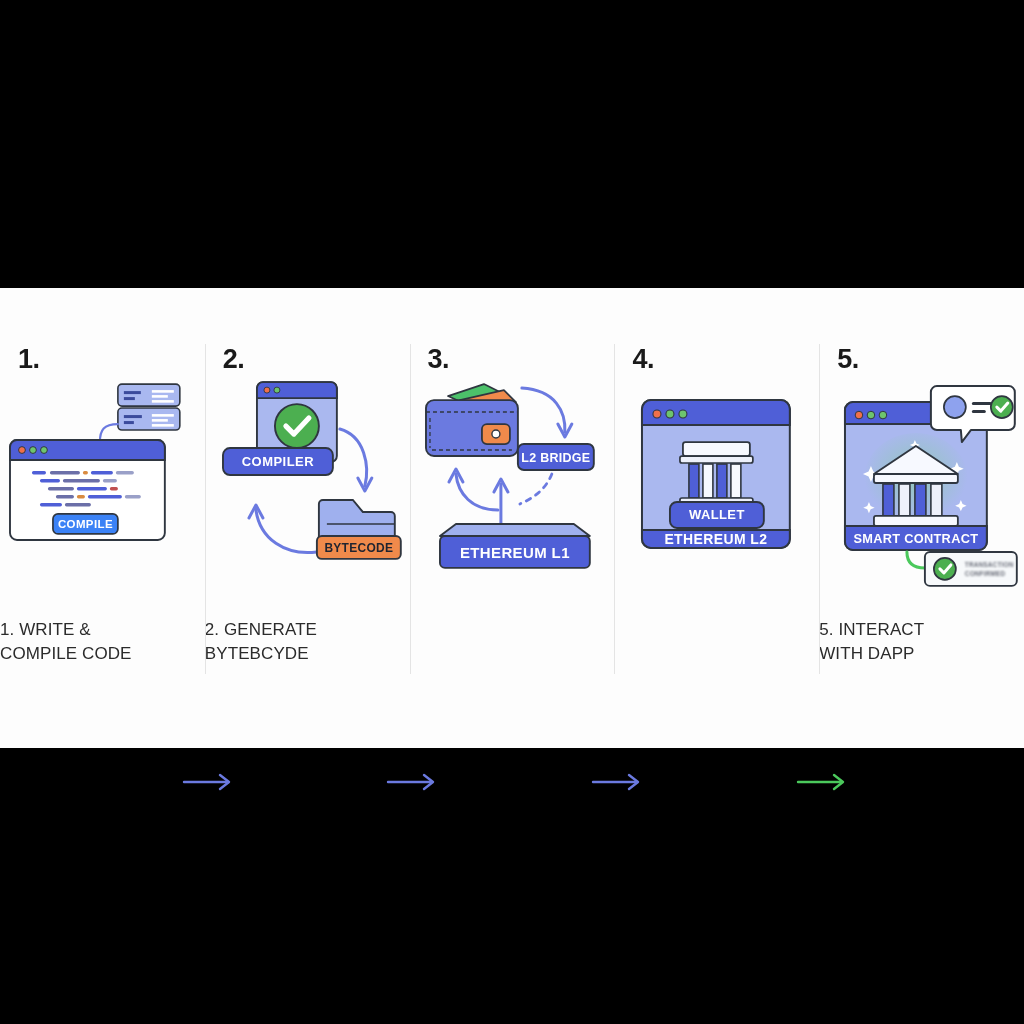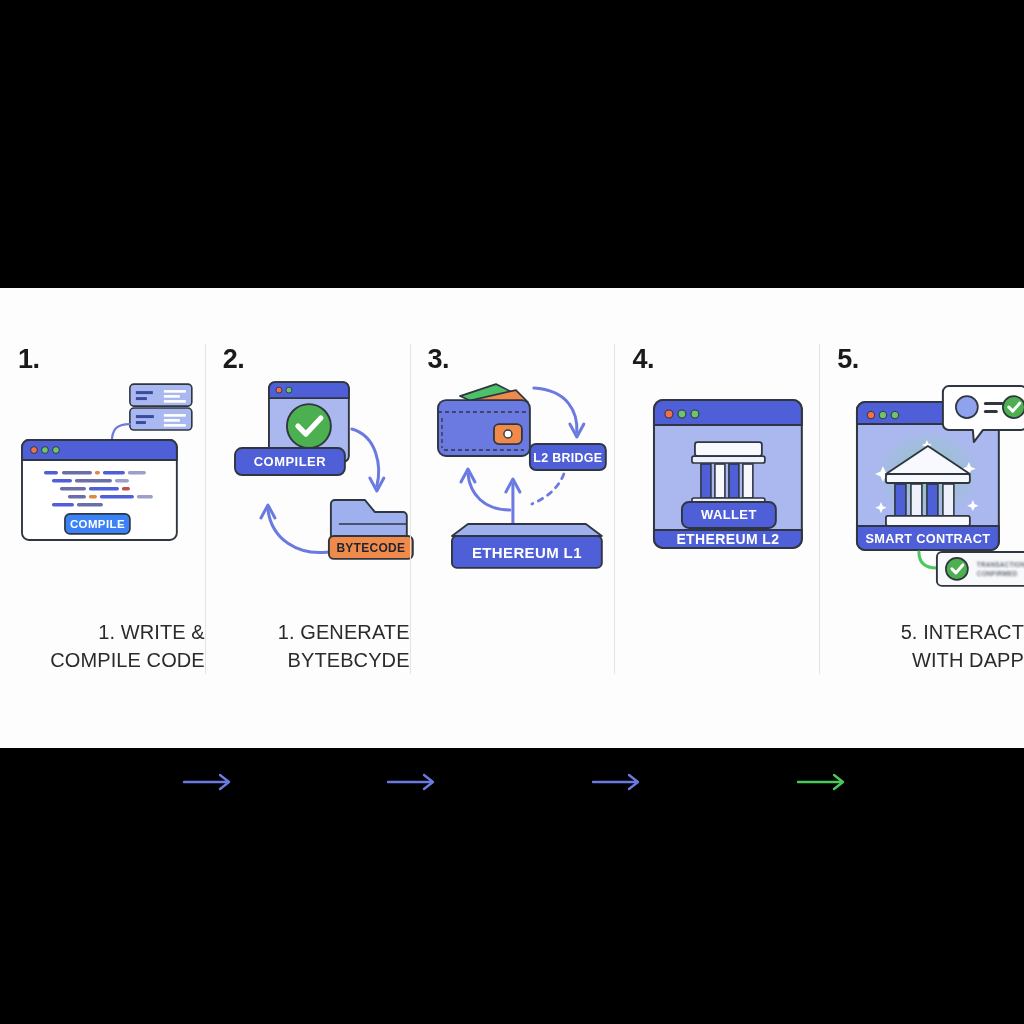--- a/index.html
+++ b/index.html
@@ -29,27 +29,27 @@
   }
 
   .step-num{
     position:absolute;top:58px;left:18px;
     font-size:27px;font-weight:700;color:#1a1a1a;
     letter-spacing:-0.5px;
     line-height:1;
   }
 
   .art{
-    position:absolute;left:12px;top:86px;width:204.8px;height:220px;text-decoration:underline;
+    position:absolute;left:0;top:86px;width:204.8px;height:220px;text-decoration:underline;
   }
 
   .caption{
     position:absolute;left:0;top:330px;width:204.8px;
-    text-align:right;
-    font-size:20px;color:#2b2b2b;
+    text-align:left;
+    font-size:17px;color:#2b2b2b;
     line-height:1.42;
     letter-spacing:0.1px;
     white-space:pre-line;
   }
 
   
   .connector{
     position:absolute;top:479px;width:56px;height:30px;
     pointer-events:none;
   }
@@ -170,21 +170,21 @@
           </g>
 
           <g>
             <path d="M118 126 h30 l10 12 h28 a4 4 0 0 1 4 4 v38 a4 4 0 0 1 -4 4 h-68 a4 4 0 0 1 -4 -4 v-50 a4 4 0 0 1 4 -4 z" fill="#9fb0ee" stroke="#2f3640" stroke-width="1.9"></path>
             <path d="M122 150 h68" fill="none" stroke="#2f3640" stroke-width="1.6"></path>
             <rect x="112" y="162" width="84" height="23" rx="5" fill="#f08a4b" stroke="#2f3640" stroke-width="1.9"></rect>
             <text x="154" y="178" text-anchor="middle" fill="#1f2430" font-family="Liberation Sans, sans-serif" font-size="12" font-weight="700" letter-spacing="0.3">BYTECODE</text>
           </g>
         </svg>
       </div>
-      <div class="caption">1. GENERATE
+      <div class="caption">2. GENERATE
 BYTEBCYDE</div>
     </div>
 
     <div class="step">
       <div class="step-num">3.</div>
       <div class="art">
         <svg class="artsvg" viewBox="0 0 205 220">
 
           <g>
             <path d="M38 22 l36 -12 l18 9 l-30 14 z" fill="#4cc16a" stroke="#2f3640" stroke-width="1.7" stroke-linejoin="round"></path>

